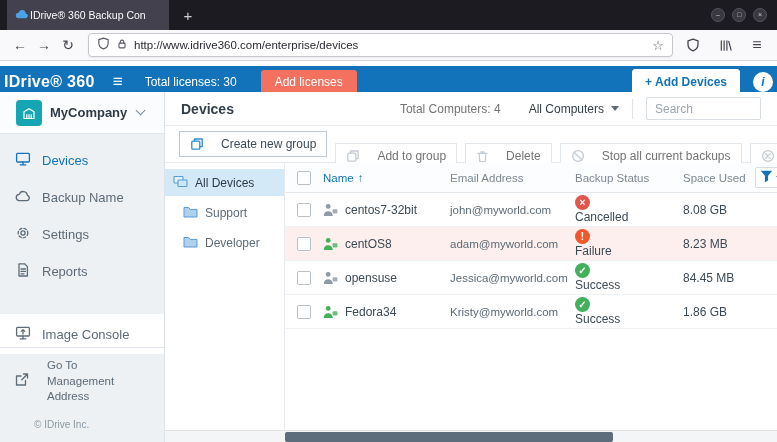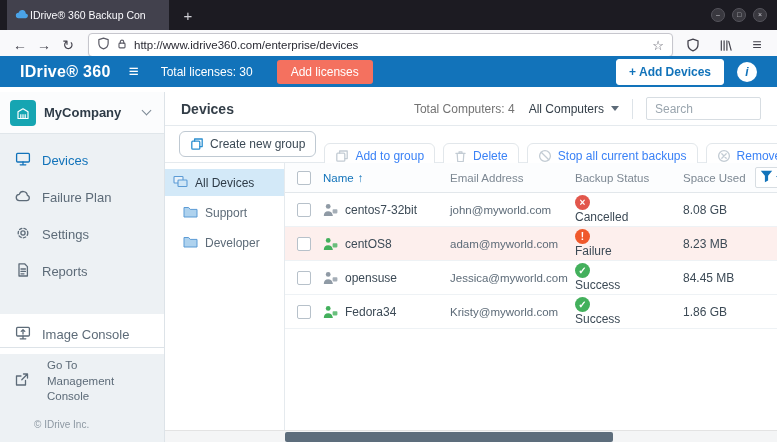--- a/index.html
+++ b/index.html
@@ -16,58 +16,58 @@
   .winbtn { width:14px; height:14px; border-radius:50%; background:#39383f; border:1px solid #55545c; color:#c9c9cf; font-size:7px; line-height:12px; text-align:center; cursor:default; }
 
   .navbar { position:absolute; left:0; top:30px; width:777px; height:31px; background:#f9f9fb; border-bottom:1px solid #d4d4d8; display:flex; align-items:center; padding:0 8px; }
   .navicon { width:24px; height:26px; display:flex; align-items:center; justify-content:center; color:#45444e; font-size:14px; border-radius:3px; cursor:default; }
   .urlbar { flex:1; height:24px; background:#fff; border:1px solid #c6c6cd; border-radius:4px; display:flex; align-items:center; padding:0 8px; gap:6px; margin:0 8px; box-shadow:0 1px 2px rgba(0,0,0,.06); }
   .url-text { flex:1; font-size:11.5px; color:#2a2a33; white-space:nowrap; overflow:hidden; }
   .url-star { color:#5b5b66; font-size:13px; cursor:pointer; }
   .nav-right { display:flex; gap:8px; align-items:center; color:#45444e; }
 
   
-  .appbar { position:absolute; left:0; top:56px; width:777px; height:31px; background:#1273ba; display:flex; align-items:center; padding:0 20px; color:#fff; }
+  .appbar { position:absolute; left:0; top:66px; width:777px; height:31px; background:#1273ba; display:flex; align-items:center; padding:0 4px; color:#fff; }
   .logo { font-size:16px; font-weight:bold; letter-spacing:.3px; white-space:nowrap; }
   .appmenu { font-size:17px; margin-left:18px; cursor:pointer; }
   .lic { font-size:12px; margin-left:22px; white-space:nowrap; }
   .addlic { background:#f4715f; color:#fff; font-size:12px; border:none; border-radius:3px; padding:5px 14px; margin-left:24px; cursor:pointer; white-space:nowrap; }
   .spacer { flex:1; }
   .adddev { background:#fff; color:#1273ba; font-size:12px; font-weight:bold; border:1px solid #fff; border-radius:3px; padding:5px 12px; cursor:pointer; white-space:nowrap; }
   .infobtn { width:20px; height:20px; border-radius:50%; background:#fff; color:#1273ba; font-weight:bold; font-style:italic; font-size:12px; display:flex; align-items:center; justify-content:center; margin-left:13px; cursor:pointer; }
 
   
   .sidebar { position:absolute; left:0; top:92px; width:165px; height:350px; background:#edf1f4; border-right:1px solid #dde3e8; }
-  .company { height:42px; background:#fbfcfd; border-bottom:1px solid #e0e6ea; display:flex; align-items:center; padding:0 10px; gap:8px; cursor:pointer; }
+  .company { height:42px; background:#fbfcfd; border-bottom:1px solid #e0e6ea; display:flex; align-items:center; padding:0 16px; gap:8px; cursor:pointer; }
   .company-icon { width:26px; height:26px; background:#16a5b2; border-radius:4px; display:flex; align-items:center; justify-content:center; flex:none; }
   .company-name { font-size:13px; color:#2e3b47; font-weight:bold; flex:1; }
   .chev { width:7px; height:7px; border-right:1.6px solid #7b8894; border-bottom:1.6px solid #7b8894; transform:rotate(45deg); margin-top:-4px; margin-right:4px; }
   .snav { padding-top:8px; }
   .sitem { height:37px; display:flex; align-items:center; gap:11px; padding:0 15px; font-size:13px; color:#5d6b78; cursor:pointer; }
   .sitem.active { color:#1273ba; }
   .sitem.imageback { margin-top:24px; background:#fff; height:40px; }
   .sb-bottom { position:absolute; left:0; bottom:0; width:100%; }
   .mgmt { border-top:1px solid #dde3e8; padding:10px 8px 6px 14px; display:flex; gap:18px; align-items:center; color:#5d6b78; font-size:11.5px; line-height:1.35; cursor:pointer; }
   .copyright { font-size:10px; color:#8d98a2; padding:8px 0 12px 34px; }
 
   
   .main { position:absolute; left:165px; top:92px; width:612px; height:350px; background:#fff; }
   .mhead { height:34px; display:flex; align-items:center; padding:0 16px; border-bottom:1px solid #e5eaee; }
   .mtitle { font-size:14px; font-weight:bold; color:#333e48; }
   .mtotal { font-size:12px; color:#737373; margin-left:auto; white-space:nowrap; }
-  .mdrop { display:flex; align-items:center; gap:7px; font-size:12px; color:#333e48; margin-left:14px; cursor:pointer; white-space:nowrap; }
+  .mdrop { display:flex; align-items:center; gap:7px; font-size:12px; color:#333e48; margin-left:28px; cursor:pointer; white-space:nowrap; }
   .caret { width:0; height:0; border-left:4px solid transparent; border-right:4px solid transparent; border-top:5px solid #5d6b78; }
   .vdiv { width:1px; height:20px; background:#dde3e8; margin:0 13px; }
   .search { width:115px; height:23px; border:1px solid #d7dde2; border-radius:2px; font-size:12px; padding:0 8px; color:#333e48; font-family:"Liberation Sans", sans-serif; }
   .search::placeholder { color:#9aa5ae; }
 
   .mtools { height:37px; display:flex; align-items:center; gap:8px; padding:0 14px; border-bottom:1px solid #e5eaee; }
-  .tbtn { height:26px; display:flex; align-items:center; gap:6px; padding:8px 10px; background:#fff; border:1px solid #bfc9d2; border-radius:6px; font-size:12px; color:#3c4a56; cursor:pointer; white-space:nowrap; }
+  .tbtn { height:26px; display:flex; align-items:center; gap:17px; padding:8px 10px; background:#fff; border:1px solid #bfc9d2; border-radius:0; font-size:12px; color:#3c4a56; cursor:pointer; white-space:nowrap; }
   .tbtn .icblue { color:#2b8fd0; display:flex; }
-  .tbtn.disabled { border-color:#e2e7eb; color:#3b82f6; cursor:default;margin-top:24px; }
+  .tbtn.disabled { border-color:#e2e7eb; color:#737373; cursor:default;margin-top:24px; }
   .tbtn.disabled .icgray { color:#c3ccd4; display:flex; }
 
   .crow { display:flex; height:267px; }
   .gtree { width:120px; border-right:1px solid #e5eaee; padding-top:6px; flex:none; }
   .gall { height:27px; display:flex; align-items:center; gap:7px; padding:0 8px; background:#d3e9f8; font-size:12px; color:#2e3b47; cursor:pointer; }
   .gitem { height:26px; display:flex; align-items:center; gap:7px; padding:0 8px 0 18px; font-size:12px; color:#5d6b78; cursor:pointer; margin-top:4px; }
 
   .dtable { flex:1; display:flex; flex-direction:column; }
   .thead { height:30px; display:flex; align-items:center; border-bottom:1px solid #e2e7eb; background:#fcfdfe; font-size:11.5px; color:#7d8893; }
   .th-cb, .cell-cb { width:38px; display:flex; justify-content:center; flex:none; }
@@ -175,21 +175,21 @@
         <span><svg class="ic" width="16" height="16" viewBox="0 0 16 16">
               <rect x="1.6" y="2.4" width="12.8" height="8.6" rx="1"></rect>
               <path d="M8 11 V13.4 M5.2 13.8 H10.8"></path>
             </svg></span>
         <span>Devices</span>
       </div>
       <div class="sitem">
         <span><svg class="ic" width="16" height="16" viewBox="0 0 16 16">
               <path d="M4.4 12.6 a3.1 3.1 0 0 1 -.1 -6.2 a4.1 4.1 0 0 1 8 .9 a2.7 2.7 0 0 1 -.6 5.3 Z"></path>
             </svg></span>
-        <span>Failure Plan</span>
+        <span>Backup Name</span>
       </div>
       <div class="sitem">
         <span><svg class="ic" width="16" height="16" viewBox="0 0 16 16">
               <circle cx="8" cy="8" r="2.1"></circle>
               <circle cx="8" cy="8" r="4.8" stroke-dasharray="2.5 2.1"></circle>
             </svg></span>
         <span>Settings</span>
       </div>
       <div class="sitem">
         <span><svg class="ic" width="16" height="16" viewBox="0 0 16 16">
@@ -208,21 +208,21 @@
       </div>
     </div>
     <div class="sb-bottom">
       <div class="mgmt">
         <span><svg class="ic" width="15" height="15" viewBox="0 0 15 15">
               <path d="M11.5 8.5 V13 H2.5 V4 H7"></path>
               <path d="M9.5 2 H13.5 V6 M13.5 2 L7.8 7.7"></path>
             </svg></span>
         <span>
           <span>Go To</span><br>
-          <span>Management Console</span>
+          <span>Management Address</span>
         </span>
       </div>
       <div class="copyright">© IDrive Inc.</div>
     </div>
   </div>
 
   <div class="main">
 
     <div class="mhead">
       <span class="mtitle">Devices</span>

